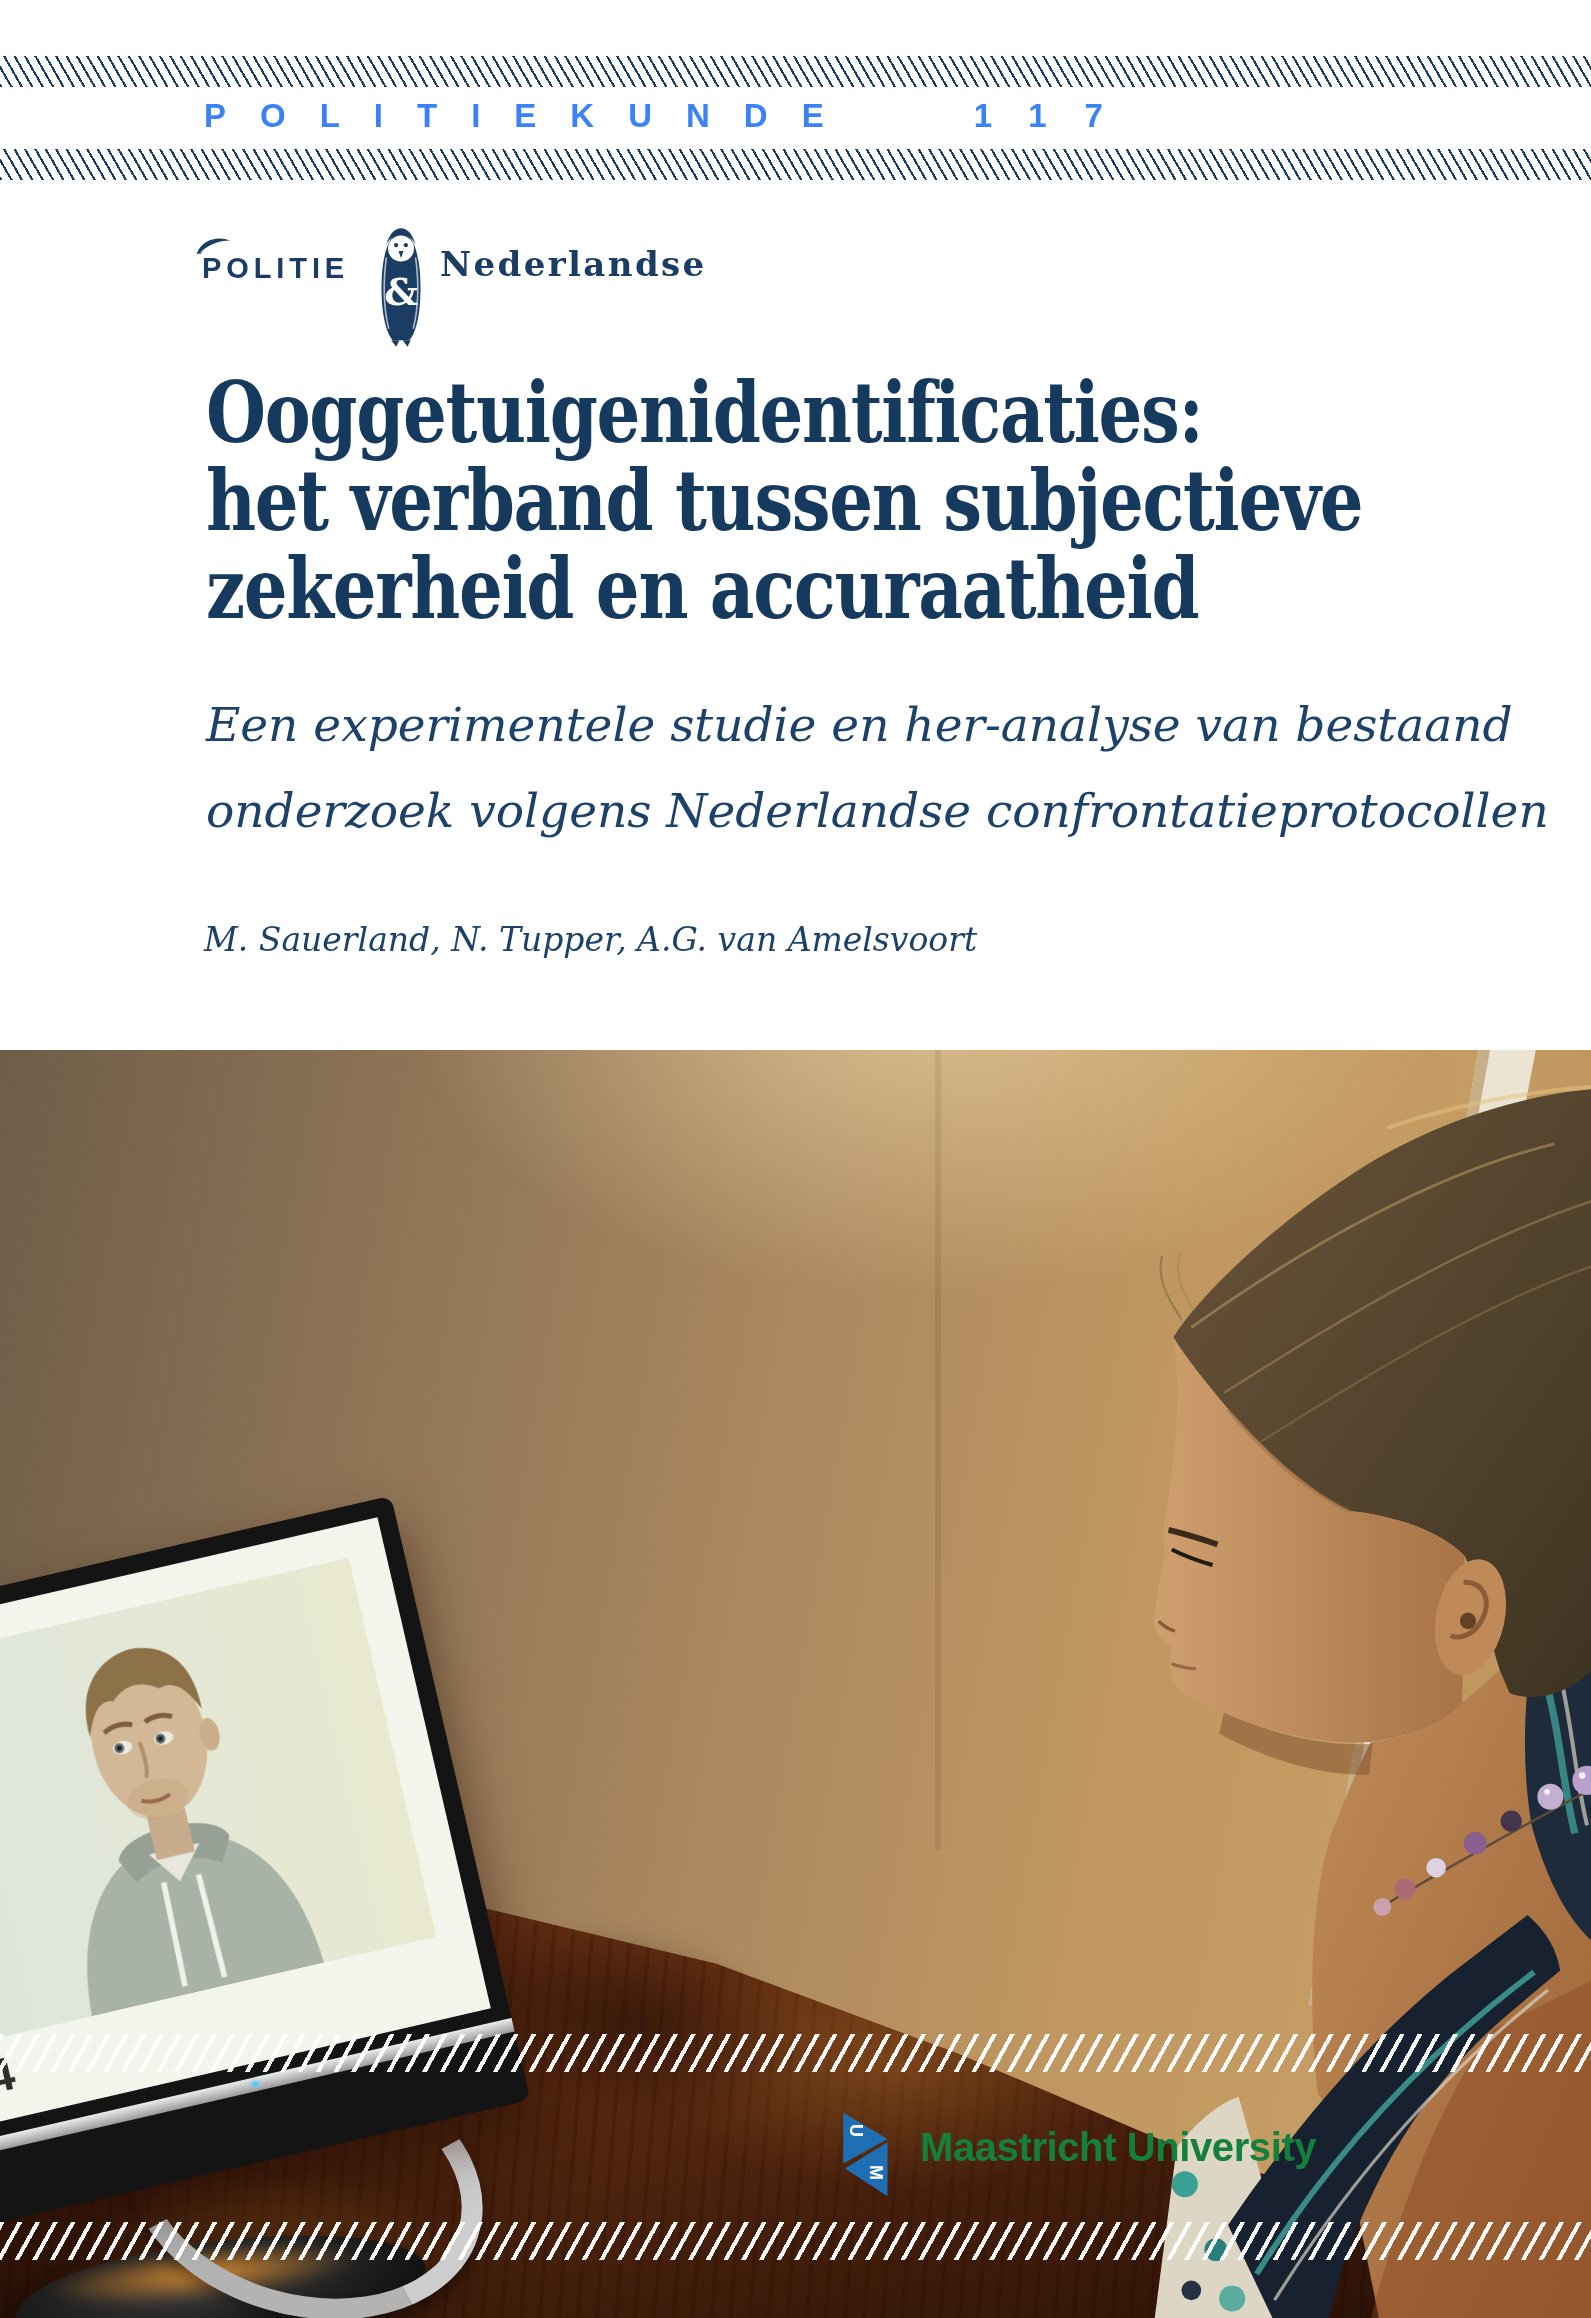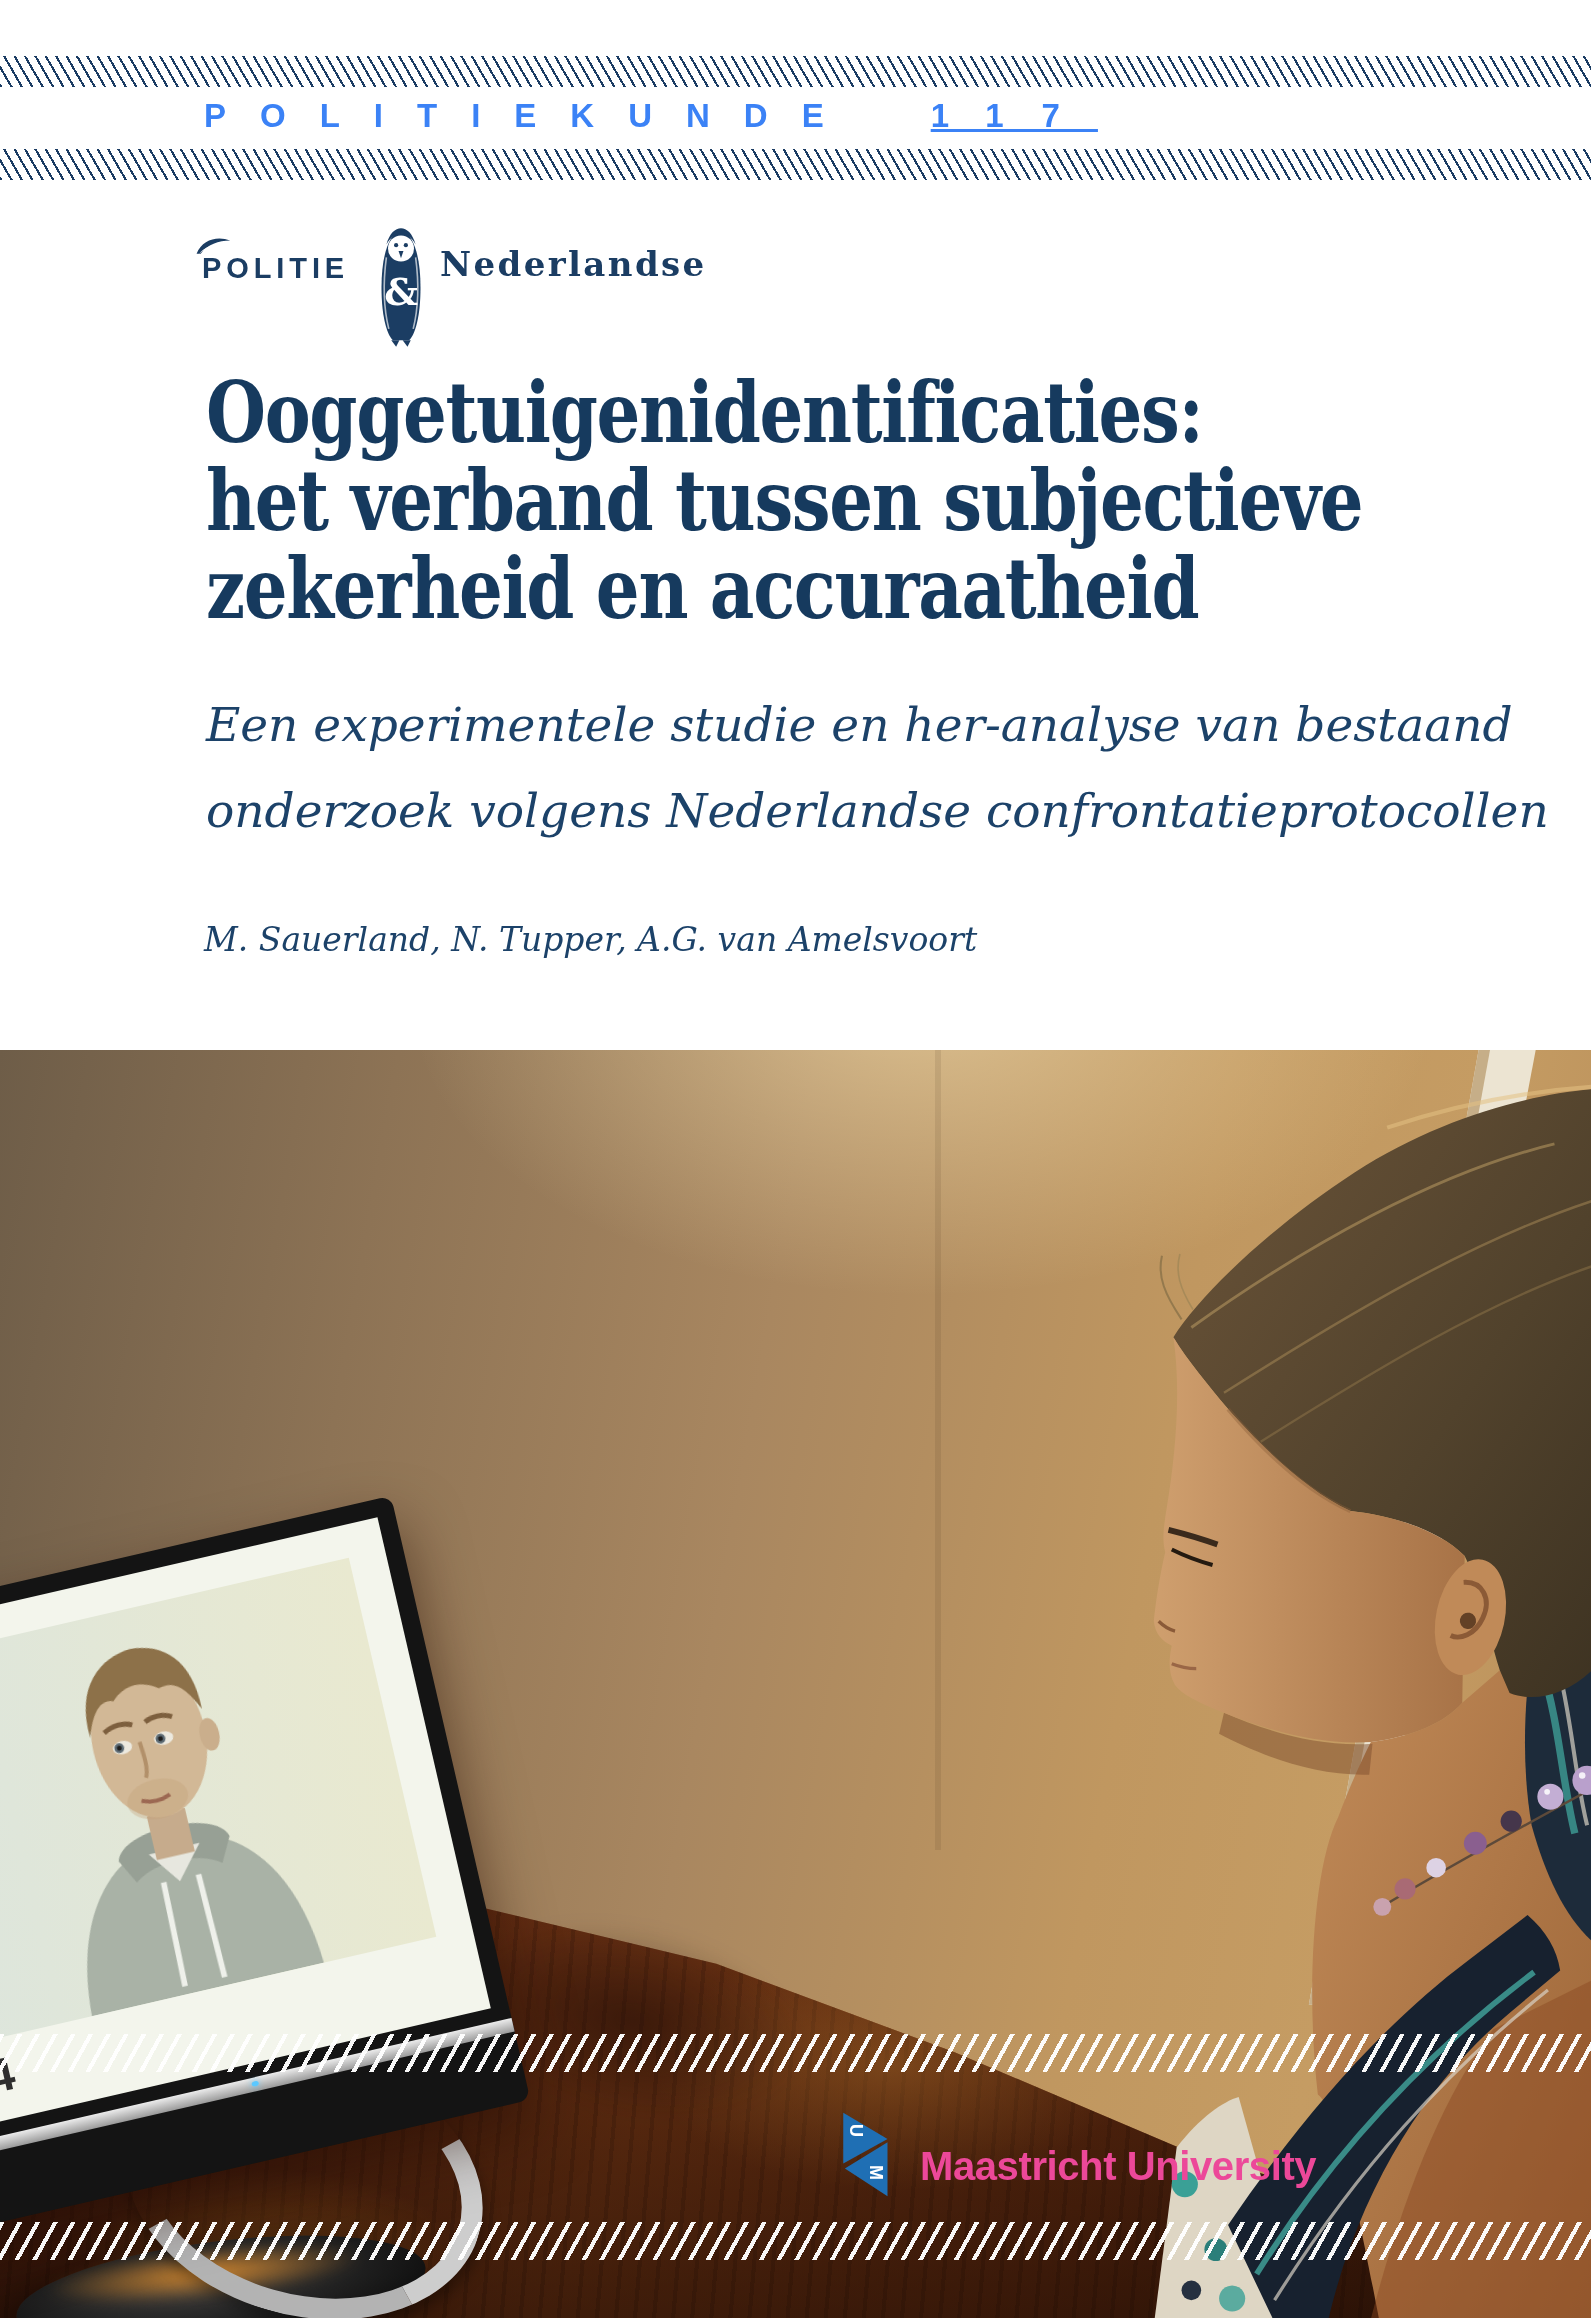--- a/index.html
+++ b/index.html
@@ -13,21 +13,21 @@
     background: repeating-linear-gradient(60deg, #1b3c63 0 2.1px, rgba(255,255,255,0) 2.1px 9px);
   }
   #band-top-1 { top:56px; }
   #band-top-2 { top:149px; }
   
   .kicker {
     position:absolute; top:96px; left:204px; display:flex; align-items:center;
     color:#3b82f6; font-weight:bold; font-size:33px; line-height:39px;
   }
   .kicker .series { letter-spacing:34px; }
-  .kicker .issue  { letter-spacing:38px; margin-left:73px;text-decoration:underline; }
+  .kicker .issue  { letter-spacing:38px; margin-left:116px; }
   
   .publogo { position:absolute; top:223px; left:199px; height:122px; color:#1b3d63; }
   .publogo .wing { position:absolute; left:-4.9px; top:11.4px; }
   .publogo .word1 {
     position:absolute; left:3px; top:29px; font-weight:bold; font-size:29px; letter-spacing:4.9px;
   }
   .publogo .owl { position:absolute; left:176px; top:0; }
   .publogo .word2 {
     position:absolute; left:241px; top:21px;
     font-family:"DejaVu Serif", serif; font-weight:bold; font-size:34px; letter-spacing:2.4px;
@@ -112,21 +112,21 @@
     border-radius:50%; background:#5ac8ff; box-shadow:0 0 6.5px #5ac8ff;
   }
   
   .stripeband { position:absolute; left:0; width:100%; height:38px;
     background:repeating-linear-gradient(119deg, rgba(255,255,255,.97) 0 4.1px, rgba(255,255,255,0) 4.1px 15.5px);
   }
   #stripe-mid { top:984px; }
   #stripe-bottom { top:1172px; }
   
   .um-logo { position:absolute; left:840px; top:1061px; display:flex; align-items:flex-start; }
-  .um-logo .um-text { margin-left:21px; margin-top:33px; color:#ec4899;
+  .um-logo .um-text { margin-left:21px; margin-top:14px; color:#15803d;
     font-weight:bold; font-size:40px; letter-spacing:-0.4px;
   }
   
   .woman-layer { position:absolute; inset:0; }
 </style>
 </head>
 <body>
 
 <div id="cover">
 

